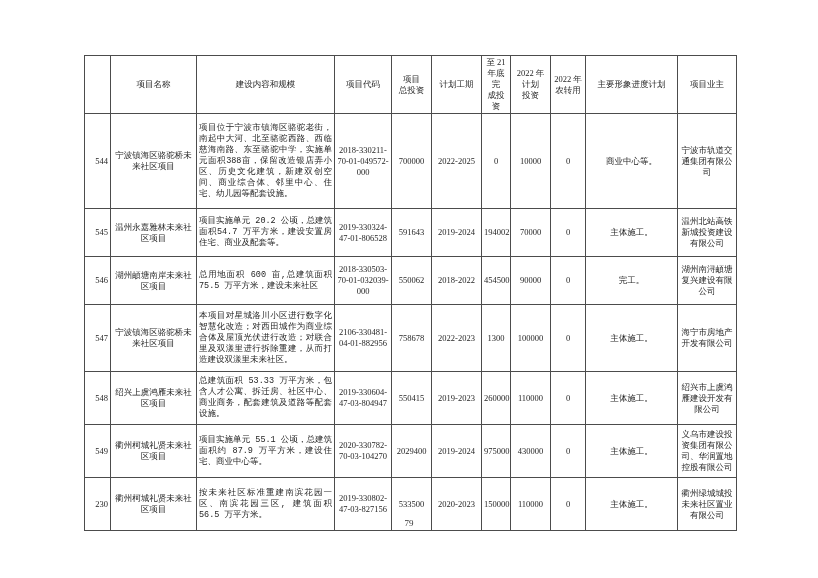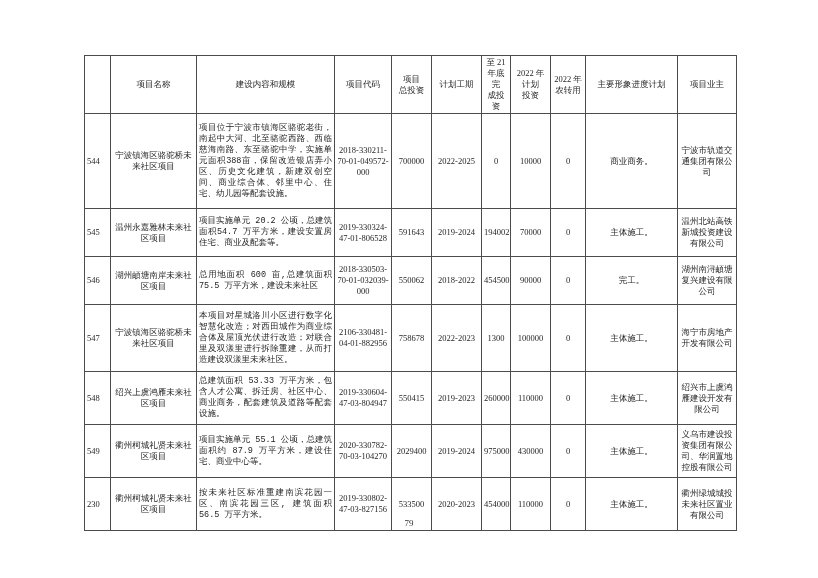--- a/index.html
+++ b/index.html
@@ -17,21 +17,21 @@
     border:1px solid #4c4c4c;
     font-size:8.5px;line-height:1.3;
     padding:1px 2px;vertical-align:middle;
     font-weight:normal;overflow:hidden;
   }
   th{text-align:center;white-space:pre-line;}
   .t-center{text-align:center;}
   .t-left{text-align:center;}
   .t-just{text-align:justify;font-family:Liberation Mono, monospace;}
   td.c-code{word-break:break-all;text-align:center;padding-left:1px;}
-  td.c-num{text-align:left;}
+  td.c-num{text-align:right;}
   tr.h-head{height:42px;}
   tr.r0{height:95px;}
   tr.r1{height:48px;}
   tr.r2{height:48px;}
   tr.r3{height:67px;}
   tr.r4{height:53px;}
   tr.r5{height:53px;}
   tr.r6{height:53px;}
   .pageno{
     position:absolute;left:0;right:0;top:518px;
@@ -81,21 +81,21 @@
       <tr class="r0">
         <td class="c-num">544</td>
         <td class="t-center">宁波镇海区骆驼桥未来社区项目</td>
         <td class="t-just">项目位于宁波市镇海区骆驼老街，南起中大河、北至骆驼西路、西临慈海南路、东至骆驼中学，实施单元面积388亩，保留改造银店弄小区、历史文化建筑，新建双创空间、商业综合体、邻里中心、住宅、幼儿园等配套设施。</td>
         <td class="c-code">2018-330211-70-01-049572-000</td>
         <td class="t-center">700000</td>
         <td class="t-center">2022-2025</td>
         <td class="t-center">0</td>
         <td class="t-center">10000</td>
         <td class="t-center">0</td>
-        <td class="t-left">商业商务。</td>
+        <td class="t-left">商业中心等。</td>
         <td class="t-left">宁波市轨道交通集团有限公司</td>
       </tr>
 
       <tr class="r1">
         <td class="c-num">545</td>
         <td class="t-center">温州永嘉雅林未来社区项目</td>
         <td class="t-just">项目实施单元 20.2 公顷，总建筑面积54.7 万平方米，建设安置房住宅、商业及配套等。</td>
         <td class="c-code">2019-330324-47-01-806528</td>
         <td class="t-center">591643</td>
         <td class="t-center">2019-2024</td>
@@ -162,21 +162,21 @@
         <td class="t-left">义乌市建设投资集团有限公司、华润置地控股有限公司</td>
       </tr>
 
       <tr class="r6">
         <td class="c-num">230</td>
         <td class="t-center">衢州柯城礼贤未来社区项目</td>
         <td class="t-just">按未来社区标准重建南滨花园一区、南滨花园三区, 建筑面积 56.5 万平方米。</td>
         <td class="c-code">2019-330802-47-03-827156</td>
         <td class="t-center">533500</td>
         <td class="t-center">2020-2023</td>
-        <td class="t-center">454000</td>
+        <td class="t-center">150000</td>
         <td class="t-center">110000</td>
         <td class="t-center">0</td>
         <td class="t-left">主体施工。</td>
         <td class="t-left">衢州绿城城投未来社区置业有限公司</td>
       </tr>
     </tbody>
   </table>
 
   <div class="pageno">79</div>
 

